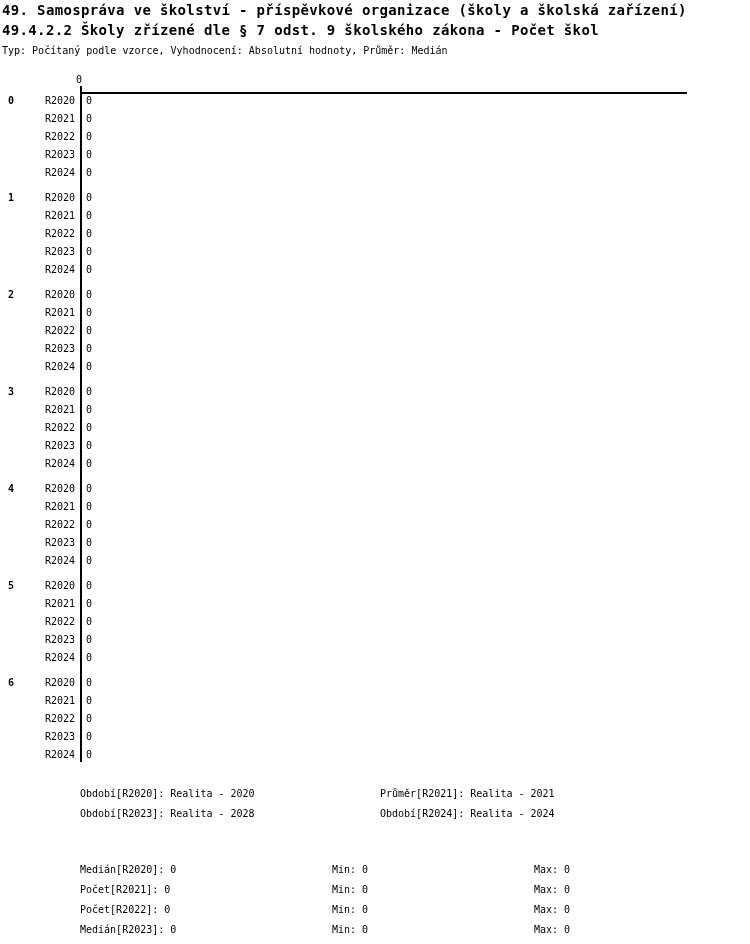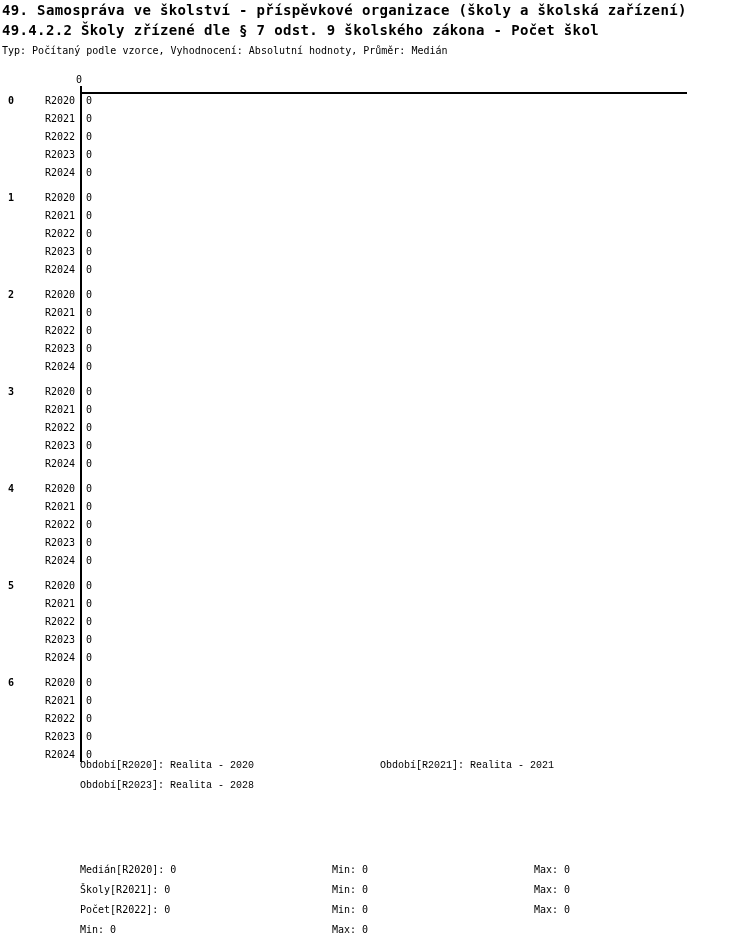--- a/index.html
+++ b/index.html
@@ -32,25 +32,24 @@
   .chart-rows { left: 0; top: 92px; width: 750px; }
   .group { margin-bottom: 7px; }
   .group:last-child { margin-bottom: 0; }
   .row { position: relative; height: 18px; line-height: 18px; }
   .grp-label { position: absolute; left: 8px; font-weight: bold; }
   .series-label { position: absolute; left: 0; width: 75px; text-align: right; white-space: pre; }
   .bar-value { position: absolute; left: 86px; white-space: pre; }
 
   
   .legend {
-    left: 80px; top: 756px;
+    left: 80px; top: 784px;
     display: grid;
     grid-template-columns: 300px auto;
     line-height: 20px;
-    font-family: Liberation Mono, monospace;
   }
   .legend-item { height: 20px; white-space: pre; }
 
   
   .stats { left: 80px; top: 860px; line-height: 20px; }
   .stat-row { display: grid; grid-template-columns: 252px 202px auto; height: 20px; white-space: pre; }
   .lbl { margin-right: 6px; }
 </style>
 </head>
 <body>
@@ -251,41 +250,43 @@
           <span class="grp-label"></span>
           <span class="series-label">R2024</span>
           <span class="bar-value">0</span>
         </div>
       </div>
     </div>
 </div>
 
 <div class="abs legend">
   <div class="legend-item"><span class="lbl">Období[R2020]:</span><span>Realita - 2020</span></div>
-  <div class="legend-item"><span class="lbl">Období[R2021]:</span><span>Realita - 2021</span></div>
+  <div class="legend-item"><span class="lbl">Průměr[R2021]:</span><span>Realita - 2021</span></div>
   <div class="legend-item"><span class="lbl">Období[R2023]:</span><span>Realita - 2028</span></div>
+  <div class="legend-item"><span class="lbl">Období[R2024]:</span><span>Realita - 2024</span></div>
 </div>
 
 <div class="abs stats">
   <div class="stat-row">
     <div><span class="lbl">Medián[R2020]:</span><span>0</span></div>
     <div><span class="lbl">Min:</span><span>0</span></div>
     <div><span class="lbl">Max:</span><span>0</span></div>
   </div>
   <div class="stat-row">
-    <div><span class="lbl">Školy[R2021]:</span><span>0</span></div>
+    <div><span class="lbl">Počet[R2021]:</span><span>0</span></div>
     <div><span class="lbl">Min:</span><span>0</span></div>
     <div><span class="lbl">Max:</span><span>0</span></div>
   </div>
   <div class="stat-row">
     <div><span class="lbl">Počet[R2022]:</span><span>0</span></div>
     <div><span class="lbl">Min:</span><span>0</span></div>
     <div><span class="lbl">Max:</span><span>0</span></div>
   </div>
   <div class="stat-row">
+    <div><span class="lbl">Medián[R2023]:</span><span>0</span></div>
     <div><span class="lbl">Min:</span><span>0</span></div>
     <div><span class="lbl">Max:</span><span>0</span></div>
   </div>
   <div class="stat-row">
     <div><span class="lbl">Medián[R2024]:</span><span>0</span></div>
     <div><span class="lbl">Min:</span><span>0</span></div>
     <div><span class="lbl">Max:</span><span>0</span></div>
   </div>
 </div>
 

